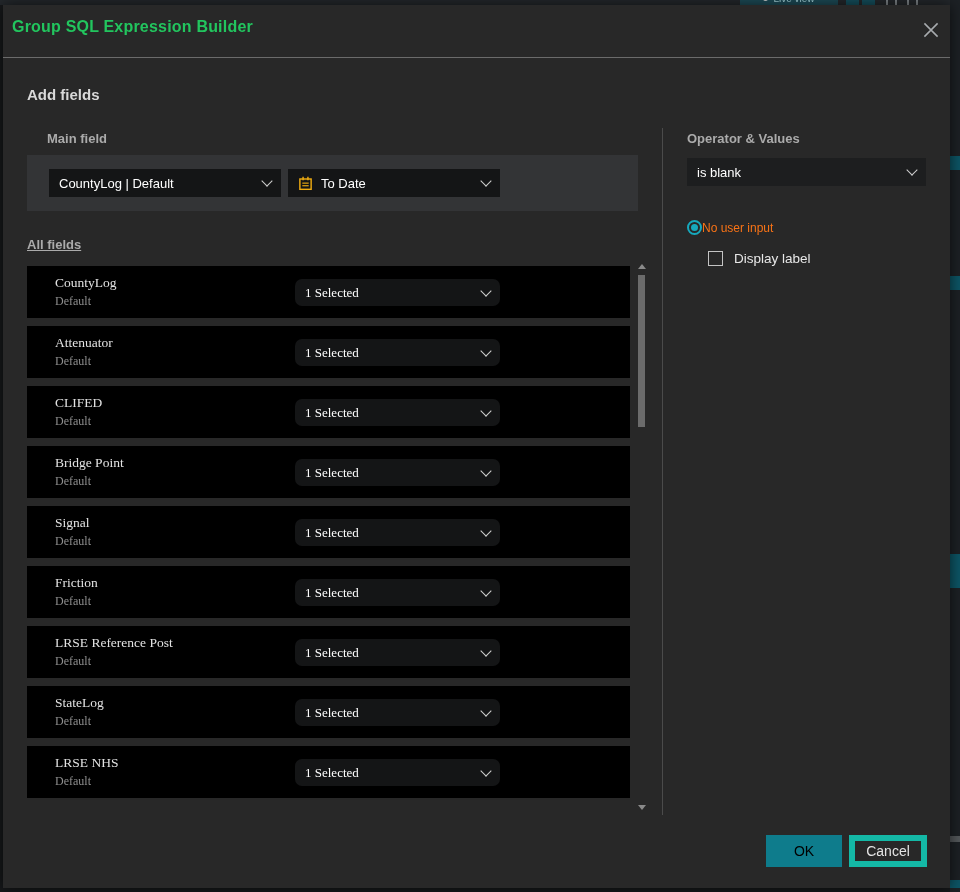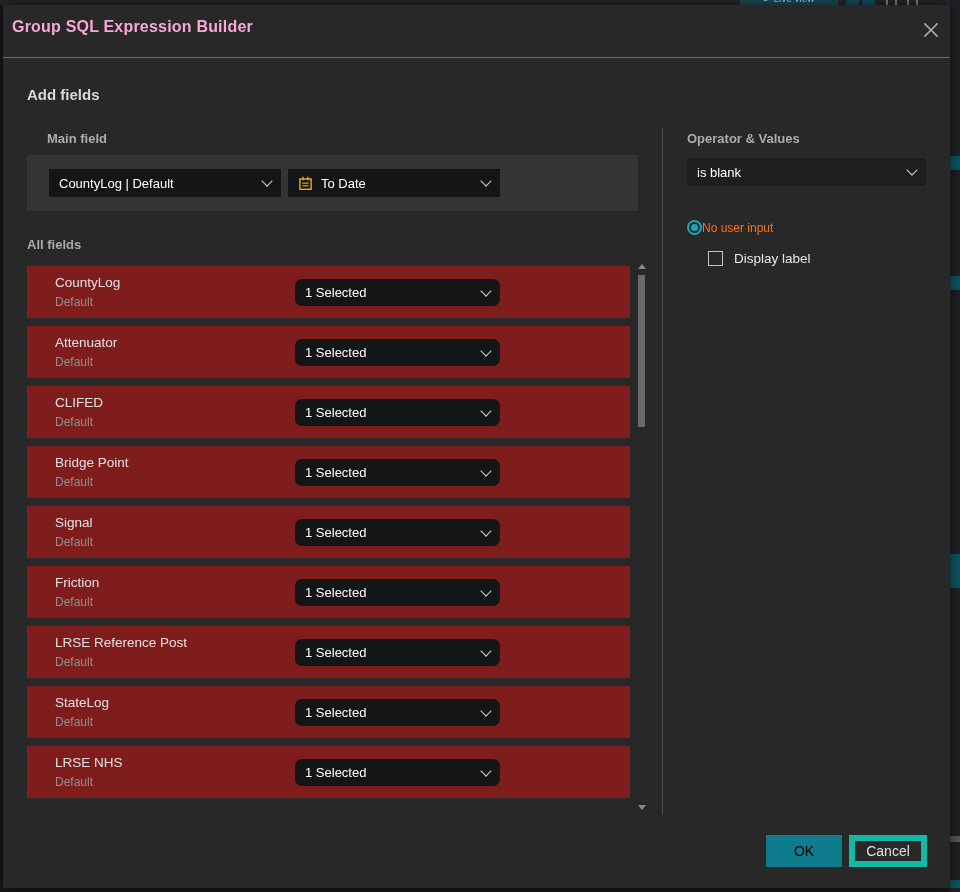--- a/index.html
+++ b/index.html
@@ -12,42 +12,42 @@
     display:flex;align-items:center;justify-content:center;gap:5px;color:#a9d8df;font-size:10px;overflow:hidden;}
   .lv-dot{width:5px;height:5px;border-radius:50%;background:#cdd3d5;flex:none;}
   .bg-ic{position:absolute;top:-9px;width:13px;height:14px;background:#15505e;}
   .bg-pipe{position:absolute;top:-9px;width:2px;height:14px;background:#7e8488;}
   .bg-right{position:absolute;right:0;top:0;width:10px;height:892px;background:#1d2125;z-index:1;}
   .br-b{position:absolute;left:0;width:10px;}
 
   
   .dialog{position:absolute;left:3px;top:5px;width:947px;height:883px;background:#282828;z-index:2;
     box-shadow:0 0 14px rgba(0,0,0,.65);}
-  .dlg-title{position:absolute;left:9px;top:13px;font-size:16px;font-weight:700;color:#f9a8d4;letter-spacing:.2px;}
+  .dlg-title{position:absolute;left:9px;top:13px;font-size:16px;font-weight:700;color:#22c55e;letter-spacing:.2px;}
   .close-x{position:absolute;left:917px;top:14px;width:22px;height:22px;cursor:pointer;}
   .sep{position:absolute;left:0;top:52px;width:947px;height:1px;background:#6b6b6b;}
 
   .h-add{position:absolute;left:24px;top:81px;font-size:15px;font-weight:700;color:#d9d9d9;}
   .sec-label{position:absolute;font-size:13px;font-weight:700;color:#ababab;}
   .lbl-main{left:24px;top:126px;padding-left:20px;}
-  .lbl-all{left:24px;top:232px;}
+  .lbl-all{left:24px;top:232px;text-decoration:underline;}
   .lbl-opv{left:684px;top:126px;}
 
   .main-box{position:absolute;left:24px;top:150px;width:611px;height:56px;background:#333436;}
 
   .select{display:flex;align-items:center;background:#141516;color:#fff;font-size:13px;
     padding:0 10px;gap:8px;cursor:pointer;box-sizing:border-box;}
   .sel-text{flex:1;white-space:nowrap;overflow:hidden;}
   .chev{width:7px;height:7px;border-right:1.6px solid #cfcfcf;border-bottom:1.6px solid #cfcfcf;
     transform:rotate(45deg);margin-top:-4px;flex:none;}
   .sel-a{position:absolute;left:22px;top:14px;width:232px;height:28px;}
   .sel-b{position:absolute;left:261px;top:14px;width:212px;height:28px;}
 
   .fields-list{position:absolute;left:24px;top:261px;width:603px;display:flex;flex-direction:column;gap:8px;}
-  .field-row{position:relative;height:52px;background:#7f1d1d;}
+  .field-row{position:relative;height:52px;background:#000000;font-family:Liberation Serif, serif;}
   .fr-name{position:absolute;left:28px;top:9px;font-size:13.5px;color:#e2e2e2;}
   .fr-sub{position:absolute;left:28px;bottom:9px;font-size:12px;color:#8f8f8f;}
   .row-select{position:absolute;left:268px;top:13px;width:205px;height:27px;border-radius:7px;}
 
   .scrollbar{position:absolute;left:633px;top:256px;width:11px;height:552px;}
   .sb-thumb{position:absolute;left:2px;top:14px;width:7px;height:152px;background:#6b6b6b;cursor:pointer;}
   .sb-arrow{position:absolute;left:2px;width:0;height:0;border-left:4px solid transparent;border-right:4px solid transparent;}
   .sb-up{top:3px;border-bottom:5px solid #8a8a8a;}
   .sb-down{bottom:3px;border-top:5px solid #8a8a8a;}
 

